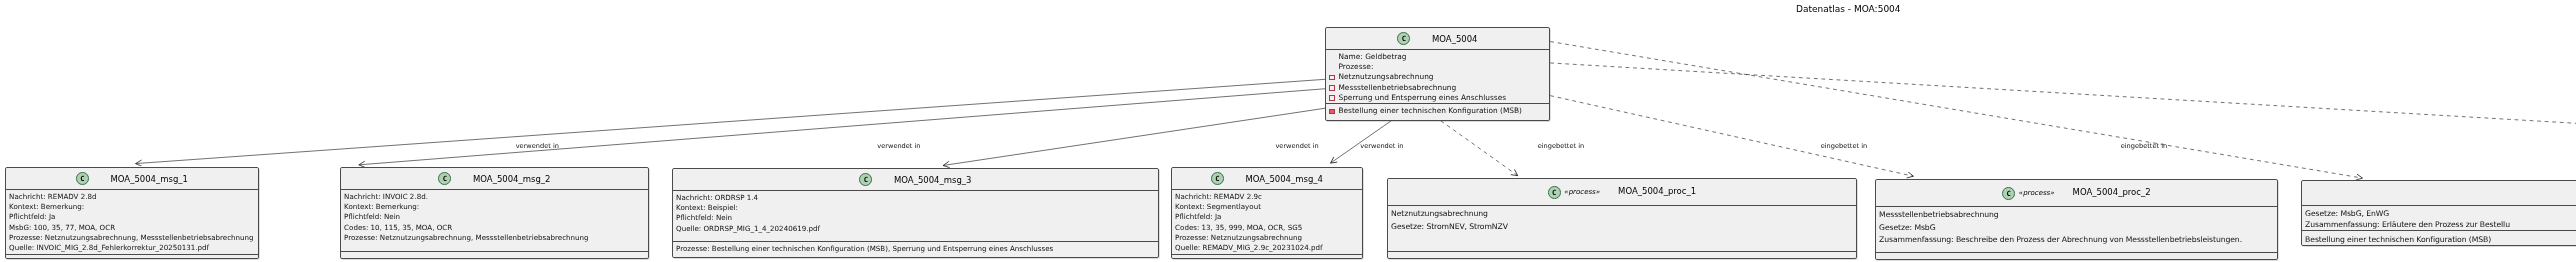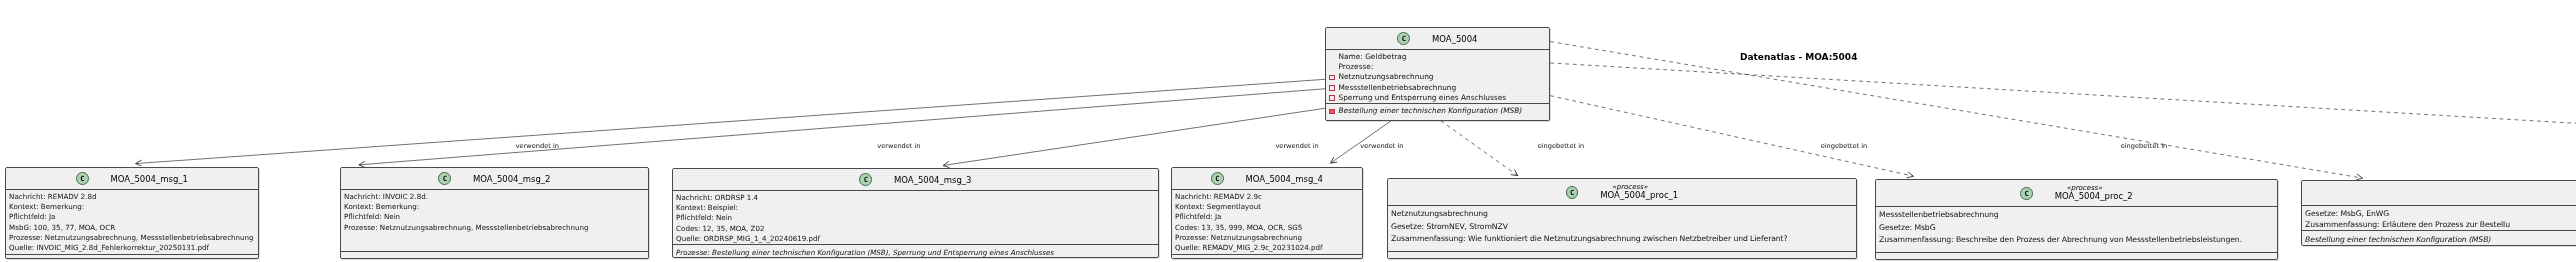--- a/index.html
+++ b/index.html
@@ -1,51 +1,51 @@
 <!DOCTYPE html>
 <html style="font-size:10px"><head>
 <meta charset="utf-8">
 <style>
   html,body{margin:0;padding:0;background:#ffffff;}
   #canvas{position:relative;width:2576px;height:263px;background:#ffffff;overflow:hidden;
           font-family:"DejaVu Sans","Liberation Sans",sans-serif;color:#111;}
-  #diagram-title{position:absolute;left:1740px;top:3.8px;font-size:9px;font-weight:bold;color:#000;white-space:nowrap;margin-top:48px;}
+  #diagram-title{position:absolute;left:1796px;top:3.8px;font-size:9px;font-weight:normal;color:#000;white-space:nowrap;}
 
   svg.edges{position:absolute;left:0;top:0;}
   svg.edges line{stroke:#1c1c1c;stroke-width:1;}
   svg.edges line.dashed{stroke-dasharray:6 6;}
   svg.edges text{font-family:"DejaVu Sans","Liberation Sans",sans-serif;font-size:10.5px;fill:#111;}
 
   .ubox{position:absolute;background:#f0f0f0;border:0.6px solid #4a4a4a;border-radius:1.9px;
         box-shadow:0.9px 0.9px 0.6px rgba(0,0,0,0.14);display:flex;flex-direction:column;
         box-sizing:border-box;overflow:hidden;}
   .btitle{border-bottom:0.6px solid #4a4a4a;display:flex;align-items:center;justify-content:center;
           gap:3.8px;flex:none;}
   .btitle.h33{height:21px;}
   .btitle.h42{height:26.4px;}
   .btitle.h38{height:24px;}
   .cicon{width:10.7px;height:10.7px;border-radius:50%;background:#add1b2;border:0.6px solid #3b6e49;
          display:flex;align-items:center;justify-content:center;font-family:"DejaVu Sans Mono","Liberation Mono",monospace;
          font-size:7.2px;font-weight:bold;color:#000;flex:none;}
   .bname{font-size:8.5px;color:#000;white-space:nowrap;padding-left:18px;}
-  .tstack{display:flex;flex-direction:column;align-items:center;line-height:1.15;}
+  .tstack{display:flex;flex-direction:row;align-items:center;line-height:1.15;}
   .stereo{font-size:7px;font-style:italic;color:#000;}
 
   .battrs{flex:1;padding:1.9px 3.1px 0 3.1px;}
   .row{white-space:nowrap;display:flex;}
   .msgbox .row{font-size:7.1px;line-height:10.3px;}
   .mainbox .row{font-size:7.4px;line-height:10.2px;}
   .procbox .row{font-size:7.7px;line-height:12.3px;letter-spacing:-0.1px;}
   .proc3box .row{font-size:7.7px;line-height:11.3px;letter-spacing:-0.1px;}
 
   .sqslot{width:9.4px;flex:none;display:flex;align-items:center;}
   .sq{width:3.8px;height:3.8px;border:0.9px solid #b03545;background:transparent;display:inline-block;}
   .sq.filled{background:#e9556b;}
 
-  .bmethods{flex:none;border-top:0.6px solid #4a4a4a;padding:2.5px 3.1px;font-style:italic;}
+  .bmethods{flex:none;border-top:0.6px solid #4a4a4a;padding:2.5px 3.1px;}
   .bmethods.grow{flex:1;}
   .bstrip{flex:none;height:6.3px;border-top:0.6px solid #4a4a4a;}
 </style>
 </head>
 <body>
 
 <div id="canvas">
 
   <div id="diagram-title">Datenatlas - MOA:5004</div>
 
@@ -135,35 +135,35 @@
 
   <div class="ubox msgbox" style="left:340px;top:167px;width:309px;height:92px">
     <div class="btitle h33">
       <span class="cicon">C</span>
       <span class="bname">MOA_5004_msg_2</span>
     </div>
     <div class="battrs">
       <div class="row">Nachricht: INVOIC 2.8d.</div>
       <div class="row">Kontext: Bemerkung:</div>
       <div class="row">Pflichtfeld: Nein</div>
+      <div class="row">Codes: 10, 115, 35, MOA, OCR</div>
       <div class="row">Prozesse: Netznutzungsabrechnung, Messstellenbetriebsabrechnung</div>
     </div>
     <div class="bstrip"></div>
   </div>
 
   <div class="ubox msgbox" style="left:672px;top:168px;width:487px;height:90px">
     <div class="btitle h33">
       <span class="cicon">C</span>
       <span class="bname">MOA_5004_msg_3</span>
     </div>
     <div class="battrs">
       <div class="row">Nachricht: ORDRSP 1.4</div>
       <div class="row">Kontext: Beispiel:</div>
       <div class="row">Pflichtfeld: Nein</div>
-      <div class="row">Codes: 12, 35, MOA, Z02</div>
       <div class="row">Quelle: ORDRSP_MIG_1_4_20240619.pdf</div>
     </div>
     <div class="bmethods">
       <div class="row">Prozesse: Bestellung einer technischen Konfiguration (MSB), Sperrung und Entsperrung eines Anschlusses</div>
     </div>
   </div>
 
   <div class="ubox msgbox" style="left:1171px;top:167px;width:192px;height:92px">
     <div class="btitle h33">
       <span class="cicon">C</span>
@@ -184,21 +184,20 @@
     <div class="btitle h42">
       <span class="cicon">C</span>
       <span class="tstack">
         <span class="stereo">«process»</span>
         <span class="bname">MOA_5004_proc_1</span>
       </span>
     </div>
     <div class="battrs">
       <div class="row">Netznutzungsabrechnung</div>
       <div class="row">Gesetze: StromNEV, StromNZV</div>
-      <div class="row">Zusammenfassung: Wie funktioniert die Netznutzungsabrechnung zwischen Netzbetreiber und Lieferant?</div>
     </div>
     <div class="bstrip"></div>
   </div>
 
   <div class="ubox procbox" style="left:1875px;top:179px;width:403px;height:81px">
     <div class="btitle h42">
       <span class="cicon">C</span>
       <span class="tstack">
         <span class="stereo">«process»</span>
         <span class="bname">MOA_5004_proc_2</span>

